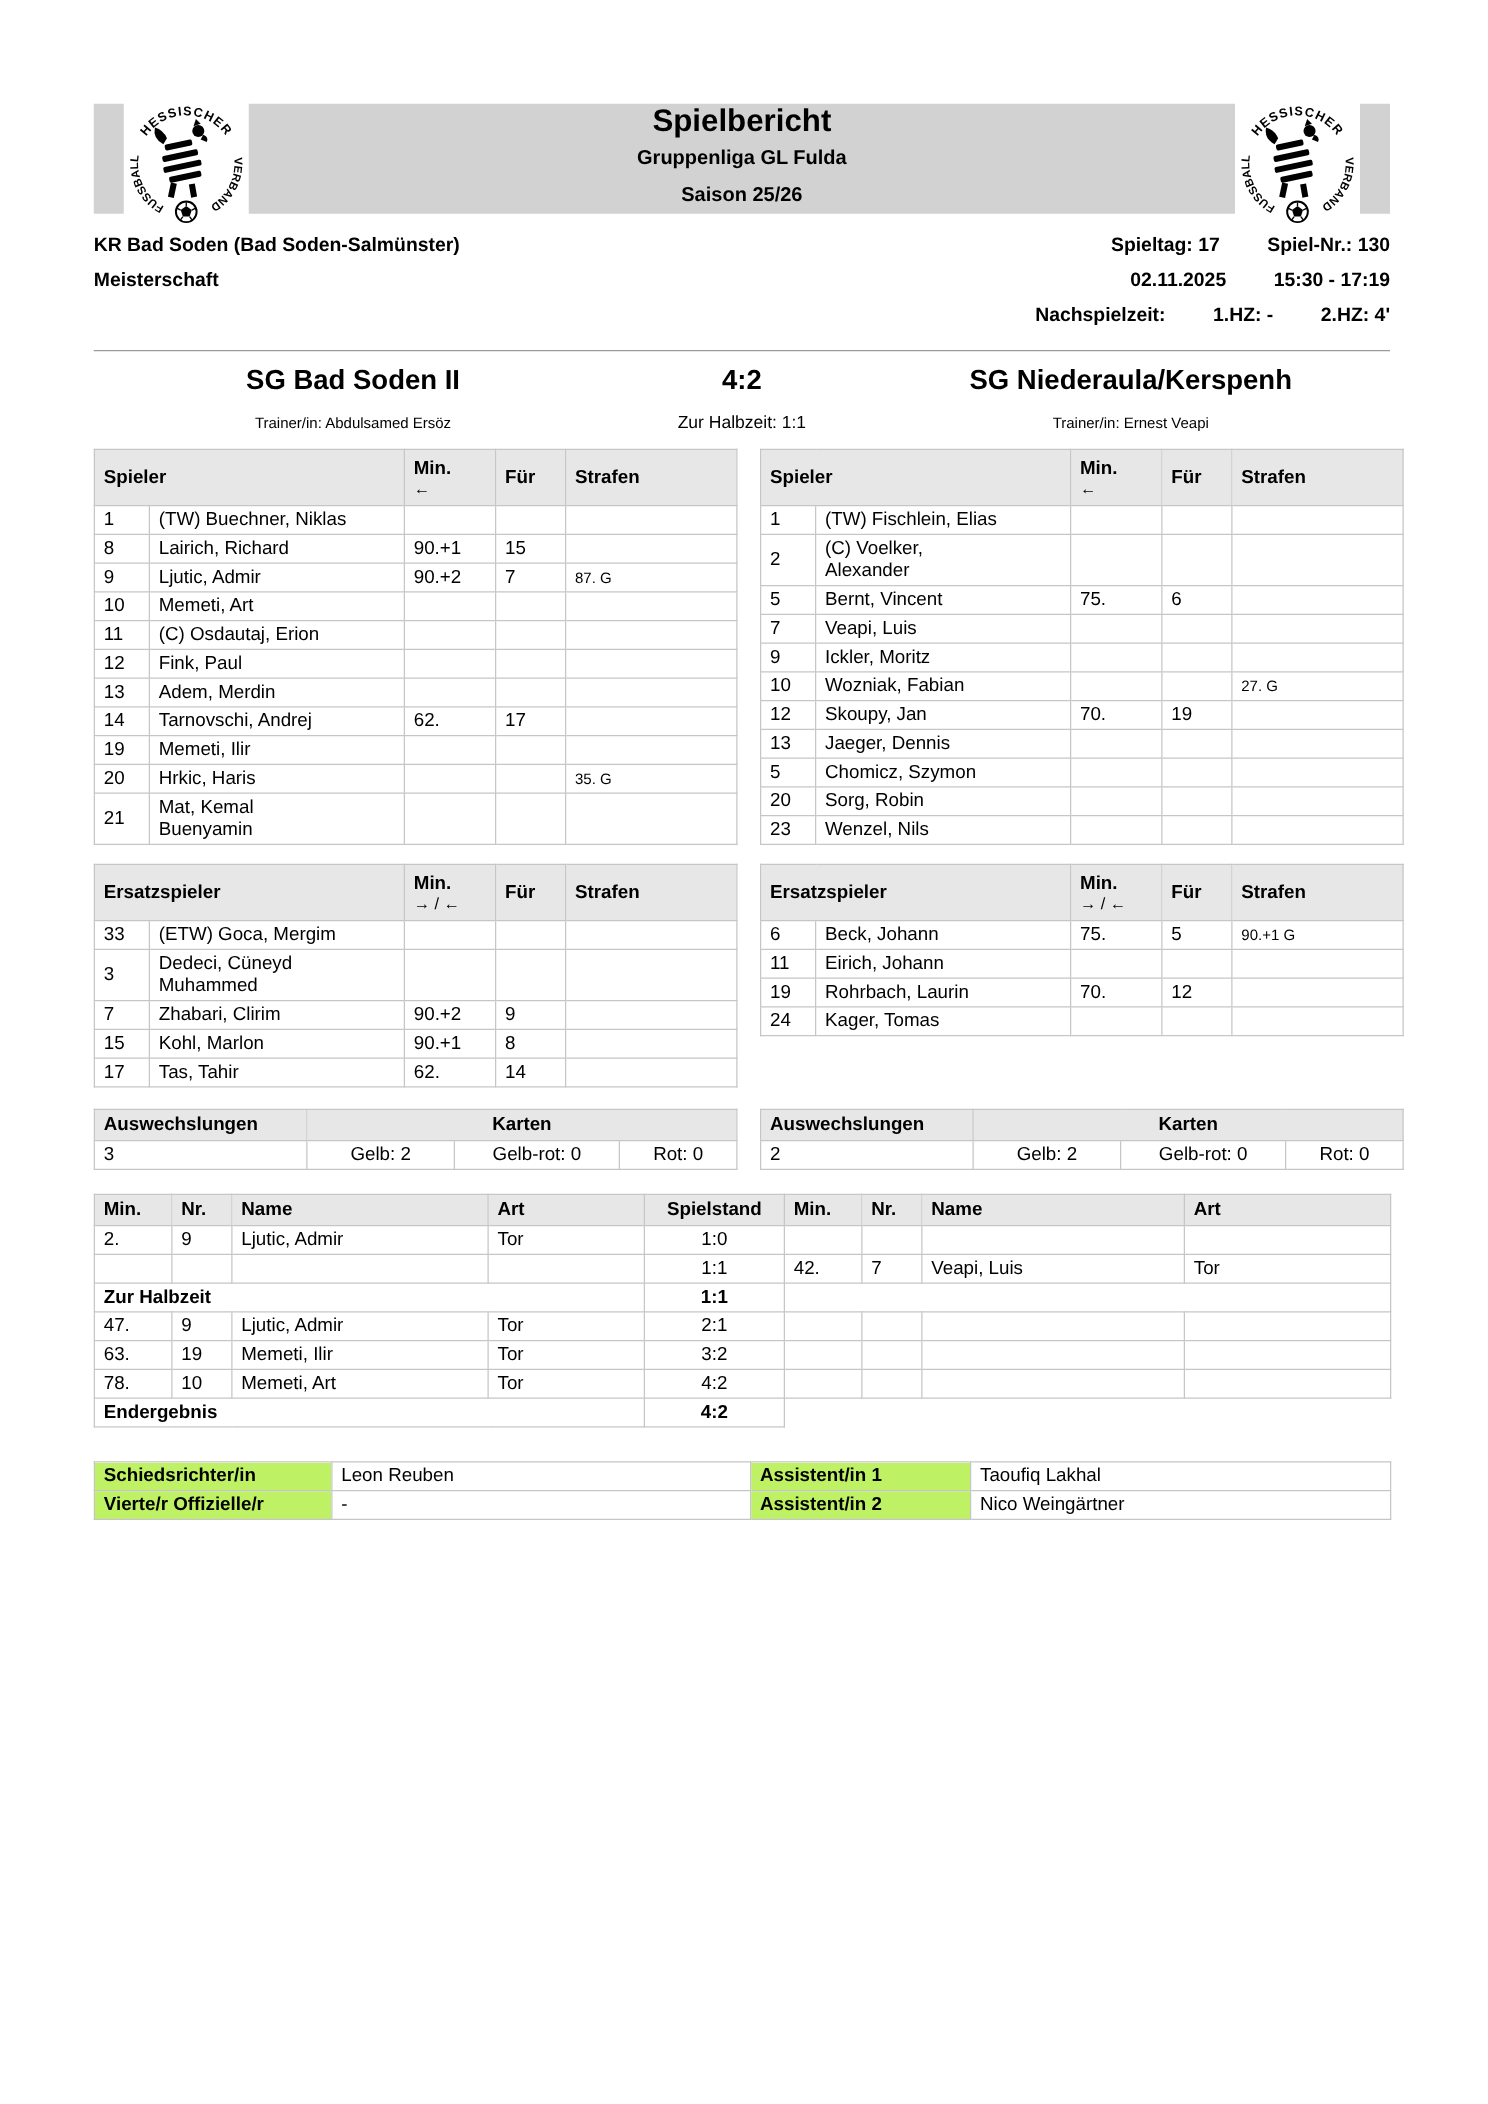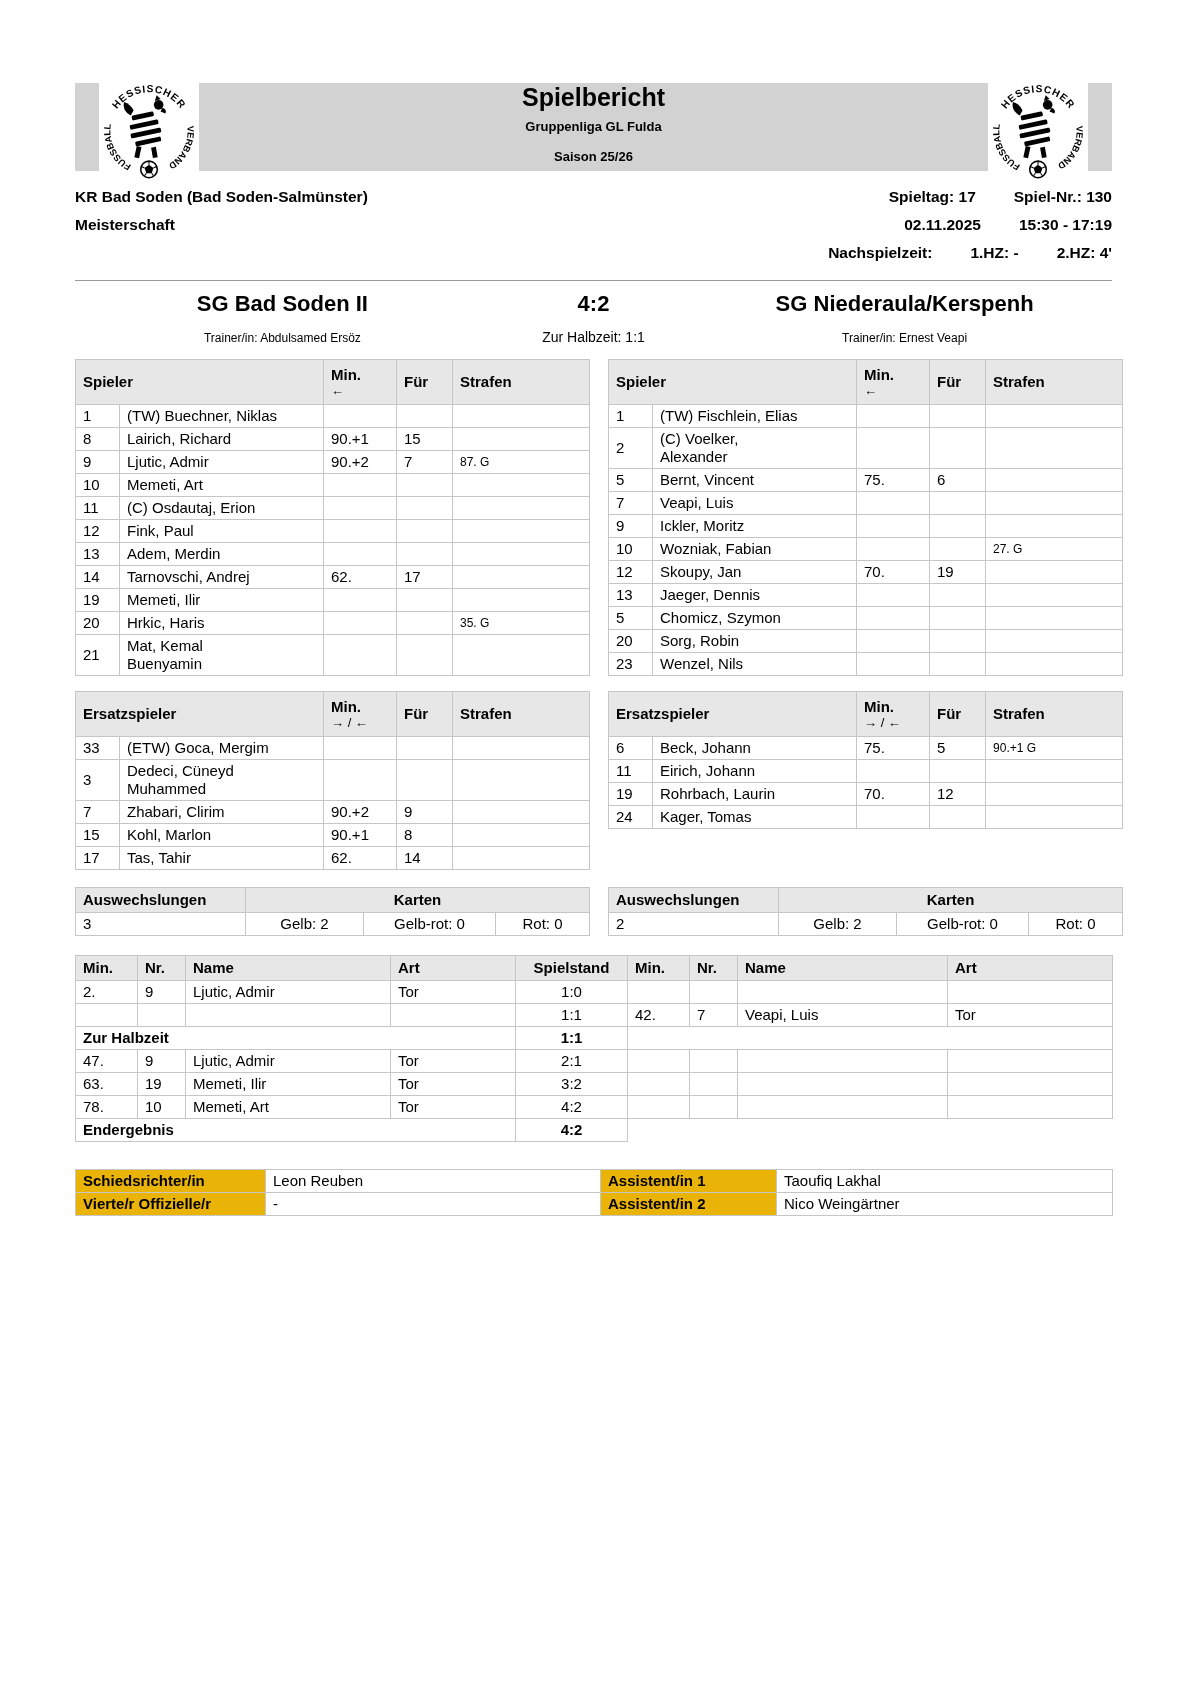--- a/index.html
+++ b/index.html
@@ -3,21 +3,21 @@
 <meta charset="utf-8">
 <style>
   html,body{margin:0;padding:0;background:#fff;}
   body{width:1190px;height:1683px;position:relative;font-family:"Liberation Sans","DejaVu Sans",sans-serif;color:#000;-webkit-font-smoothing:antialiased;}
   .page{width:1037px;margin:0 0 0 75px;padding-top:83px;}
 
   
   .band{background:#d2d2d2;height:88px;display:flex;align-items:center;justify-content:space-between;padding:0 24px;box-sizing:border-box;}
   .band-titles{flex:1;text-align:center;}
   .band-title{font-size:25px;font-weight:bold;line-height:30px;}
-  .band-sub{font-size:13px;font-weight:bold;line-height:30px;}
+  .band-sub{font-size:16px;font-weight:bold;line-height:30px;}
   .logo{background:#fff;display:block;}
 
   
   .meta{display:flex;justify-content:space-between;margin-top:12px;font-weight:bold;font-size:15.5px;line-height:28px;}
   .meta-right{text-align:right;}
   .meta-row{display:flex;justify-content:flex-end;gap:38px;}
   .rule{border:none;border-top:1px solid #9a9a9a;margin:13px 0 6px 0;}
 
   
   .scoreline{display:flex;align-items:baseline;margin-top:10px;text-align:center;}
@@ -47,21 +47,21 @@
   .cards{width:514px;}
   .cards thead th{height:20px;}
 
   .goals{width:1037px;margin-top:19px;}
   .goals thead th{height:20px;}
   .goals td.score,.goals th.score{text-align:center;}
   .goals tr.summary td{font-weight:bold;}
   .goals td.nob{border:none;background:#fff;}
 
   .officials{width:1037px;margin-top:27px;}
-  .officials td.lbl{background:#eab308;font-weight:bold;}
+  .officials td.lbl{background:#bef264;font-weight:bold;}
 
   svg text{font-family:"Liberation Sans","DejaVu Sans",sans-serif;}
 </style>
 </head>
 <body>
 
 <svg width="0" height="0" style="position:absolute" aria-hidden="true">
   <defs>
     <path id="arcT" d="M 12.4 46.3 A 40 40 0 0 1 87.6 46.3" fill="none"></path>
     <path id="arcL" d="M 33.1 96.3 A 40 40 0 0 1 10.9 51.7" fill="none"></path>

